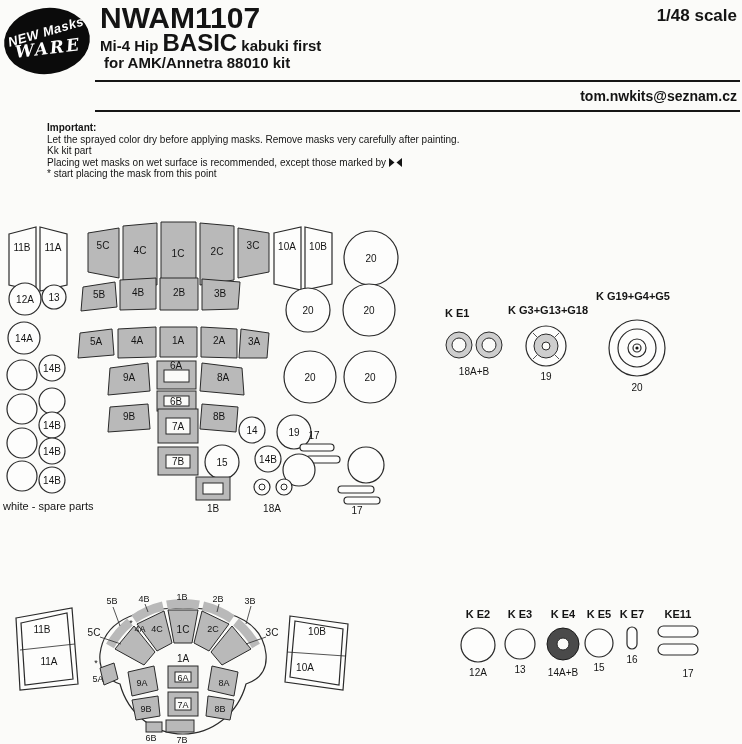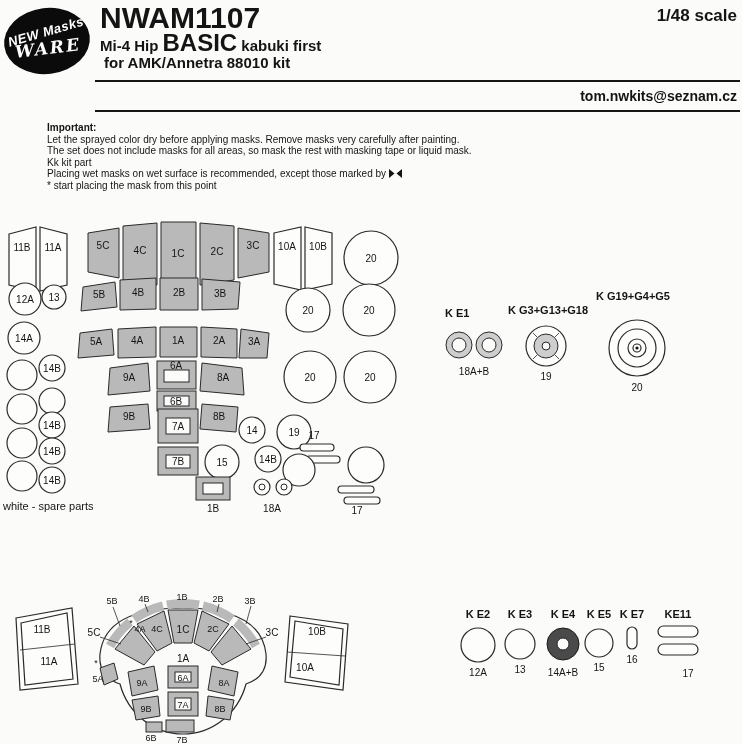--- a/index.html
+++ b/index.html
@@ -52,21 +52,20 @@
   <div class="scale">1/48 scale</div>
   <div class="title"><span>Mi-4 Hip </span><span class="emph">BASIC</span><span> kabuki first</span></div>
   <div class="subtitle">for AMK/Annetra 88010 kit</div>
   <div class="rule rule-top"></div>
   <div class="email">tom.nwkits@seznam.cz</div>
   <div class="rule rule-bottom"></div>
 
   <div class="instructions">
     <div class="imp">Important:</div>
     <div>Let the sprayed color dry before applying masks. Remove masks very carefully after painting.</div>
-    <div>The set does not include masks for all areas, so mask the rest with masking tape or liquid mask.</div>
     <div>Kk kit part</div>
     <div><span>Placing wet masks on wet surface is recommended, except those marked by</span><svg class="nowet" width="13" height="9">
           <polygon points="0,0 5.5,4.5 0,9" fill="#141414"></polygon>
           <polygon points="13,0 7.5,4.5 13,9" fill="#141414"></polygon>
         </svg></div>
     <div>* start placing the mask from this point</div>
   </div>
 
   <svg class="sheet-svg" width="742" height="300" viewBox="0 0 742 300">
 

